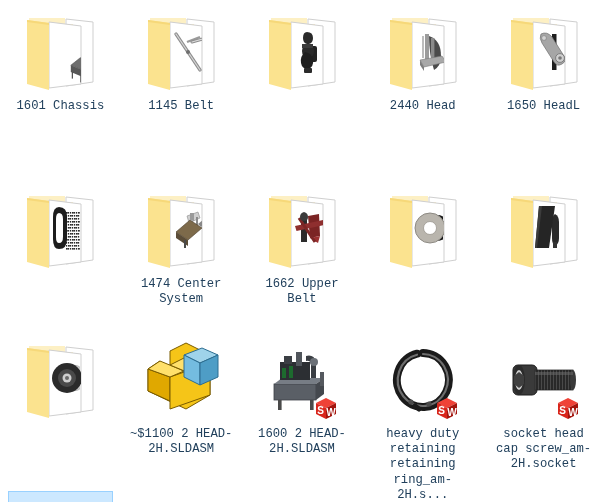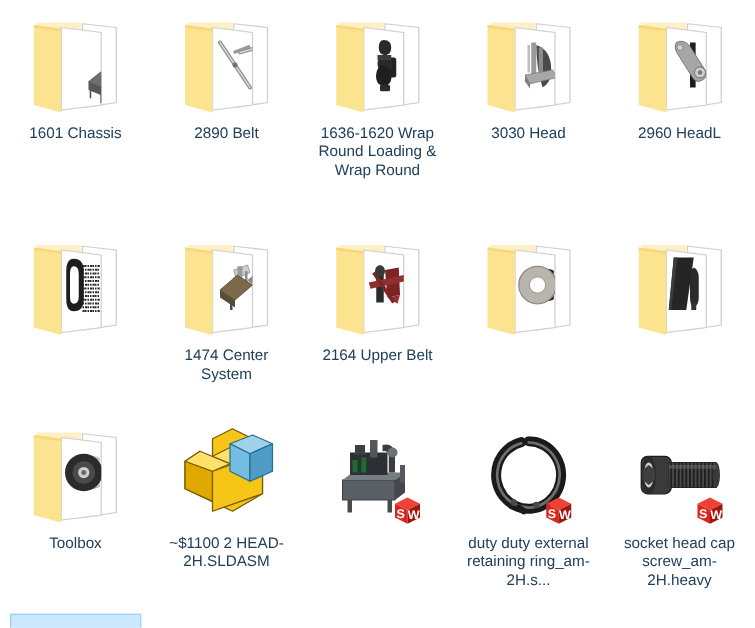--- a/index.html
+++ b/index.html
@@ -50,21 +50,21 @@
 
   .item-label {
     margin-top: 3px;
     width: 108px;
     text-align: center;
     font-size: 12.2px;
     line-height: 15.2px;
     color: #21405c;
     word-wrap: break-word;
     overflow-wrap: break-word;
-    font-family: Liberation Sans, sans-serif;
+    font-family: Liberation Mono, monospace;
   }
 
   
   #selection-rect {
     position: absolute;
     left: 8px;
     top: 491px;
     width: 105px;
     height: 12px;
     background: #cce8ff;
@@ -148,21 +148,21 @@
       </g>
           </g>
     <clipPath id="cpMbelt">
             <rect x="0" y="0" width="32" height="58"></rect>
           </clipPath>
 
     <path d="M8 8 L30 11 L30 78 L8 72 Z" fill="#fbe38f"></path>
     <path d="M8 8 L30 11 L30 13 L8 10 Z" fill="#f6d879"></path>
   </svg>
       </div>
-      <div class="item-label">2890 Belt</div>
+      <div class="item-label">1145 Belt</div>
     </div>
     <div class="file-item">
       <div class="icon-wrap">
         <svg width="82" height="82" viewBox="0 0 82 82">
 
     <path d="M47 7 L74 10 L74 70 L47 74 Z" fill="#ffffff" stroke="#cfcfcf" stroke-width="1"></path>
 
     <path d="M10 6 L46 6 L46 12 L54 12 L54 70 L10 70 Z" fill="#fdf0c4"></path>
 
     <path d="M30 10 L62 14 L62 72 L30 76 Z" fill="#ffffff" stroke="#cfcfcf" stroke-width="1"></path>
@@ -183,21 +183,20 @@
       </g>
           </g>
     <clipPath id="cpMwrap">
             <rect x="0" y="0" width="32" height="58"></rect>
           </clipPath>
 
     <path d="M8 8 L30 11 L30 78 L8 72 Z" fill="#fbe38f"></path>
     <path d="M8 8 L30 11 L30 13 L8 10 Z" fill="#f6d879"></path>
   </svg>
       </div>
-      <div class="item-label">1636-1620 Wrap Round Loading &amp; Wrap Round</div>
     </div>
     <div class="file-item">
       <div class="icon-wrap">
         <svg width="82" height="82" viewBox="0 0 82 82">
 
     <path d="M47 7 L74 10 L74 70 L47 74 Z" fill="#ffffff" stroke="#cfcfcf" stroke-width="1"></path>
 
     <path d="M10 6 L46 6 L46 12 L54 12 L54 70 L10 70 Z" fill="#fdf0c4"></path>
 
     <path d="M30 10 L62 14 L62 72 L30 76 Z" fill="#ffffff" stroke="#cfcfcf" stroke-width="1"></path>
@@ -219,21 +218,21 @@
       </g>
           </g>
     <clipPath id="cpMhead">
             <rect x="0" y="0" width="32" height="58"></rect>
           </clipPath>
 
     <path d="M8 8 L30 11 L30 78 L8 72 Z" fill="#fbe38f"></path>
     <path d="M8 8 L30 11 L30 13 L8 10 Z" fill="#f6d879"></path>
   </svg>
       </div>
-      <div class="item-label">3030 Head</div>
+      <div class="item-label">2440 Head</div>
     </div>
     <div class="file-item">
       <div class="icon-wrap">
         <svg width="82" height="82" viewBox="0 0 82 82">
 
     <path d="M47 7 L74 10 L74 70 L47 74 Z" fill="#ffffff" stroke="#cfcfcf" stroke-width="1"></path>
 
     <path d="M10 6 L46 6 L46 12 L54 12 L54 70 L10 70 Z" fill="#fdf0c4"></path>
 
     <path d="M30 10 L62 14 L62 72 L30 76 Z" fill="#ffffff" stroke="#cfcfcf" stroke-width="1"></path>
@@ -254,21 +253,21 @@
       </g>
           </g>
     <clipPath id="cpMheadl">
             <rect x="0" y="0" width="32" height="58"></rect>
           </clipPath>
 
     <path d="M8 8 L30 11 L30 78 L8 72 Z" fill="#fbe38f"></path>
     <path d="M8 8 L30 11 L30 13 L8 10 Z" fill="#f6d879"></path>
   </svg>
       </div>
-      <div class="item-label">2960 HeadL</div>
+      <div class="item-label">1650 HeadL</div>
     </div>
     <div class="file-item">
       <div class="icon-wrap">
         <svg width="82" height="82" viewBox="0 0 82 82">
 
     <path d="M47 7 L74 10 L74 70 L47 74 Z" fill="#ffffff" stroke="#cfcfcf" stroke-width="1"></path>
 
     <path d="M10 6 L46 6 L46 12 L54 12 L54 70 L10 70 Z" fill="#fdf0c4"></path>
 
     <path d="M30 10 L62 14 L62 72 L30 76 Z" fill="#ffffff" stroke="#cfcfcf" stroke-width="1"></path>
@@ -464,21 +463,21 @@
       </g>
           </g>
     <clipPath id="cpMupperbelt">
             <rect x="0" y="0" width="32" height="58"></rect>
           </clipPath>
 
     <path d="M8 8 L30 11 L30 78 L8 72 Z" fill="#fbe38f"></path>
     <path d="M8 8 L30 11 L30 13 L8 10 Z" fill="#f6d879"></path>
   </svg>
       </div>
-      <div class="item-label">2164 Upper Belt</div>
+      <div class="item-label">1662 Upper Belt</div>
     </div>
     <div class="file-item">
       <div class="icon-wrap">
         <svg width="82" height="82" viewBox="0 0 82 82">
 
     <path d="M47 7 L74 10 L74 70 L47 74 Z" fill="#ffffff" stroke="#cfcfcf" stroke-width="1"></path>
 
     <path d="M10 6 L46 6 L46 12 L54 12 L54 70 L10 70 Z" fill="#fdf0c4"></path>
 
     <path d="M30 10 L62 14 L62 72 L30 76 Z" fill="#ffffff" stroke="#cfcfcf" stroke-width="1"></path>
@@ -567,21 +566,20 @@
       </g>
           </g>
     <clipPath id="cpMdisc">
             <rect x="0" y="0" width="32" height="58"></rect>
           </clipPath>
 
     <path d="M8 8 L30 11 L30 78 L8 72 Z" fill="#fbe38f"></path>
     <path d="M8 8 L30 11 L30 13 L8 10 Z" fill="#f6d879"></path>
   </svg>
       </div>
-      <div class="item-label">Toolbox</div>
     </div>
     <div class="file-item">
       <div class="icon-wrap">
         <svg width="84" height="84" viewBox="0 0 84 84">
     <g stroke="#7a5c00" stroke-width="1" stroke-linejoin="round">
       <path d="M9 30 L21 22 L21 32 L31 26 L31 12 L47 4 L71 16 L71 56 L47 70 L9 52 Z" fill="#f5c518"></path>
       <path d="M9 30 L31 38 L31 62 L9 52 Z" fill="#e0a800"></path>
       <path d="M31 38 L71 24 L71 56 L31 70 Z" fill="#f5c518"></path>
       <path d="M9 30 L21 22 L45 32 L31 38 Z" fill="#ffe06b"></path>
       <path d="M31 26 L47 18 L71 28 L55 36 Z" fill="#ffe06b"></path>
@@ -613,39 +611,40 @@
       <rect x="58" y="26" width="4" height="14" fill="#55595f"></rect>
     </svg>
         <svg class="sw-badge" viewBox="0 0 26 26">
     <path d="M3 7 L13 2 L23 7 L13 12 Z" fill="#ef4237"></path>
     <path d="M3 7 L13 12 L13 23 L3 18 Z" fill="#d9261c"></path>
     <path d="M13 12 L23 7 L23 18 L13 23 Z" fill="#a3140d"></path>
     <text x="7.6" y="18.4" font-family="'Liberation Sans',sans-serif" font-size="10" font-weight="bold" fill="#ffffff" text-anchor="middle">S</text>
     <text x="18" y="19.6" font-family="'Liberation Sans',sans-serif" font-size="10" font-weight="bold" fill="#ffffff" text-anchor="middle">W</text>
   </svg>
       </div>
+      <div class="item-label">1600 2 HEAD-2H.SLDASM</div>
     </div>
     <div class="file-item">
       <div class="icon-wrap">
         <svg width="68" height="64" viewBox="0 0 68 64">
       <path d="M34 4 a26 27 0 1 1 -6 0.7" fill="none" stroke="#1a1a1a" stroke-width="8" stroke-linecap="round"></path>
       <path d="M34 5 a25 26 0 1 1 -6 0.7" fill="none" stroke="#6e6e6e" stroke-width="2.2" stroke-linecap="round"></path>
       <circle cx="22" cy="53" r="2.6" fill="#4a4a4a"></circle>
       <circle cx="40" cy="55" r="2.6" fill="#4a4a4a"></circle>
       <path d="M26 57 L30 60" stroke="#1a1a1a" stroke-width="5" stroke-linecap="round"></path>
     </svg>
         <svg class="sw-badge" viewBox="0 0 26 26">
     <path d="M3 7 L13 2 L23 7 L13 12 Z" fill="#ef4237"></path>
     <path d="M3 7 L13 12 L13 23 L3 18 Z" fill="#d9261c"></path>
     <path d="M13 12 L23 7 L23 18 L13 23 Z" fill="#a3140d"></path>
     <text x="7.6" y="18.4" font-family="'Liberation Sans',sans-serif" font-size="10" font-weight="bold" fill="#ffffff" text-anchor="middle">S</text>
     <text x="18" y="19.6" font-family="'Liberation Sans',sans-serif" font-size="10" font-weight="bold" fill="#ffffff" text-anchor="middle">W</text>
   </svg>
       </div>
-      <div class="item-label">duty duty external retaining ring_am-2H.s...</div>
+      <div class="item-label">heavy duty retaining retaining ring_am-2H.s...</div>
     </div>
     <div class="file-item">
       <div class="icon-wrap">
         <svg width="78" height="56" viewBox="0 0 78 56">
       <rect x="8" y="12" width="24" height="30" rx="5" fill="#3a3a3a" stroke="#1d1d1d" stroke-width="1"></rect>
       <ellipse cx="14" cy="27" rx="6" ry="15" fill="#2b2b2b"></ellipse>
       <ellipse cx="14" cy="27" rx="4" ry="10" fill="#cfcfcf"></ellipse>
       <polygon points="14,19 19,23 19,31 14,35 9,31 9,23" fill="#3f3f3f"></polygon>
       <rect x="30" y="17" width="38" height="20" fill="#4a4a4a" stroke="#2a2a2a" stroke-width="0.8"></rect>
       <g stroke="#1f1f1f" stroke-width="1.5">
@@ -666,16 +665,16 @@
       <rect x="30" y="19" width="38" height="3" fill="#6e6e6e" opacity="0.5"></rect>
     </svg>
         <svg class="sw-badge" viewBox="0 0 26 26">
     <path d="M3 7 L13 2 L23 7 L13 12 Z" fill="#ef4237"></path>
     <path d="M3 7 L13 12 L13 23 L3 18 Z" fill="#d9261c"></path>
     <path d="M13 12 L23 7 L23 18 L13 23 Z" fill="#a3140d"></path>
     <text x="7.6" y="18.4" font-family="'Liberation Sans',sans-serif" font-size="10" font-weight="bold" fill="#ffffff" text-anchor="middle">S</text>
     <text x="18" y="19.6" font-family="'Liberation Sans',sans-serif" font-size="10" font-weight="bold" fill="#ffffff" text-anchor="middle">W</text>
   </svg>
       </div>
-      <div class="item-label">socket head cap screw_am-2H.heavy</div>
+      <div class="item-label">socket head cap screw_am-2H.socket</div>
     </div>
   </div>
 <div id="selection-rect" style="left: 8px; top: 491px; width: 105px; height: 12px; background: rgb(204, 232, 255); border-color: rgb(153, 209, 255); display: block;"></div>
 
 </body></html>

